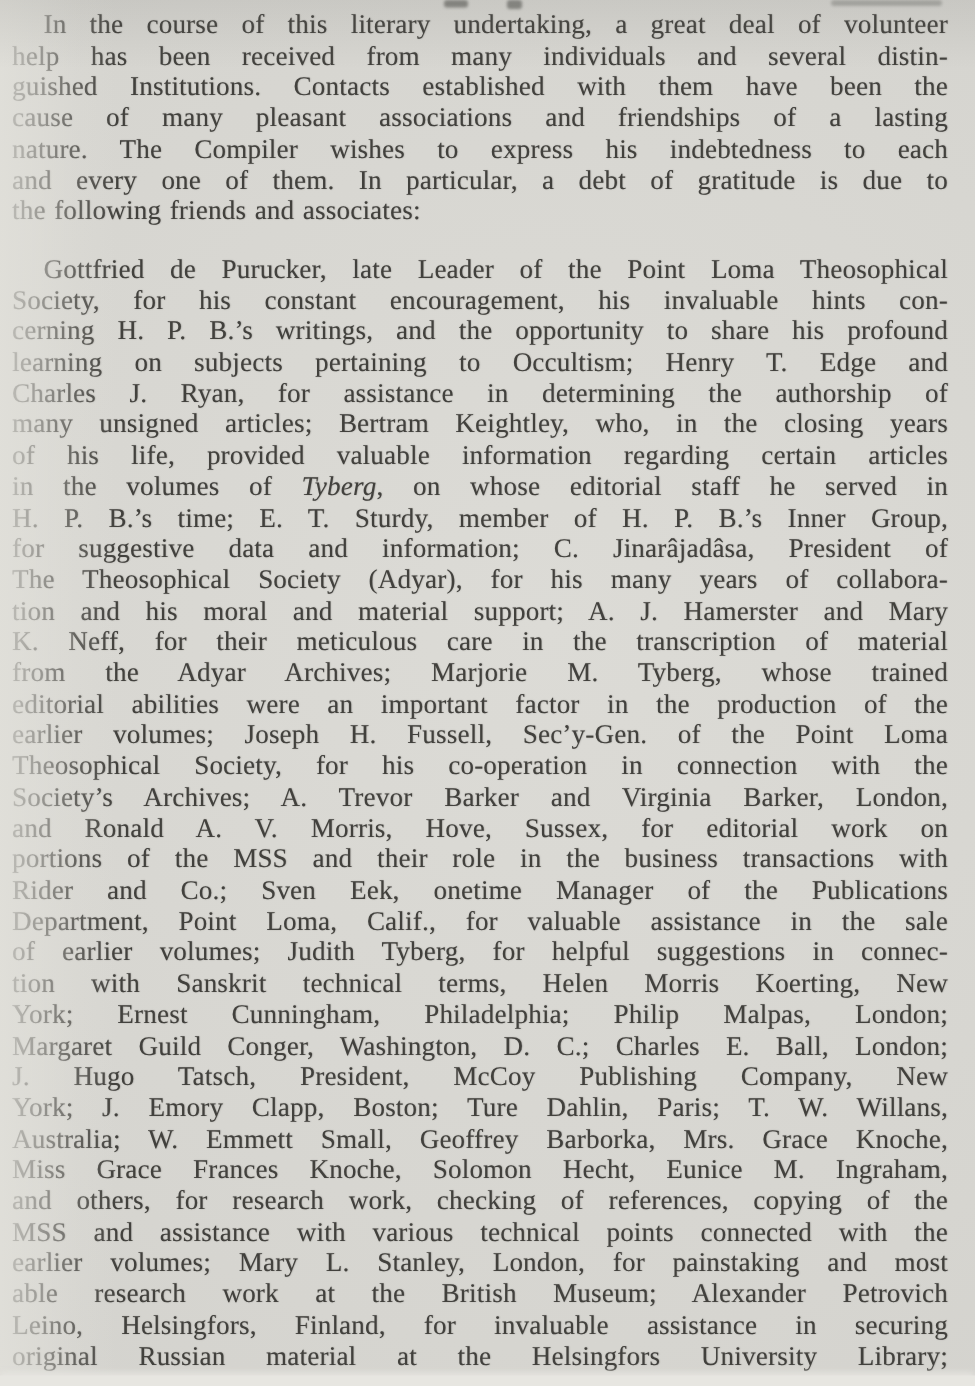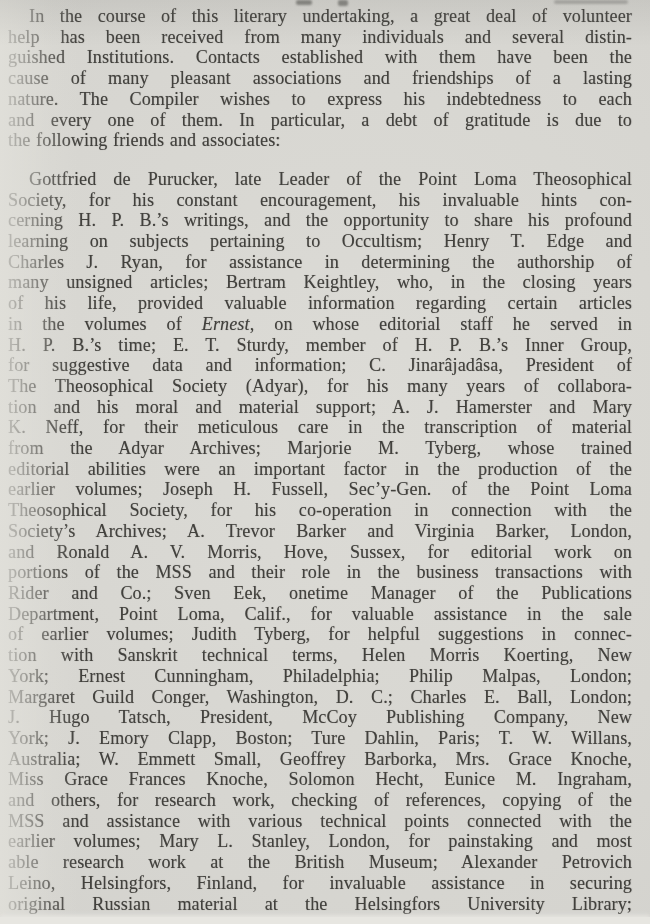--- a/index.html
+++ b/index.html
@@ -100,21 +100,21 @@
         <div class="line ragged">the following friends and associates:</div>
       </div>
       <div class="paragraph">
         <div class="line indent">Gottfried de Purucker, late Leader of the Point Loma Theosophical</div>
         <div class="line">Society, for his constant encouragement, his invaluable hints con-</div>
         <div class="line">cerning H. P. B.’s writings, and the opportunity to share his profound</div>
         <div class="line">learning on subjects pertaining to Occultism; Henry T. Edge and</div>
         <div class="line">Charles J. Ryan, for assistance in determining the authorship of</div>
         <div class="line">many unsigned articles; Bertram Keightley, who, in the closing years</div>
         <div class="line">of his life, provided valuable information regarding certain articles</div>
-        <div class="line">in the volumes of <i>Ernest</i>, on whose editorial staff he served in</div>
+        <div class="line">in the volumes of <i>Tyberg</i>, on whose editorial staff he served in</div>
         <div class="line">H. P. B.’s time; E. T. Sturdy, member of H. P. B.’s Inner Group,</div>
         <div class="line">for suggestive data and information; C. Jinarâjadâsa, President of</div>
         <div class="line">The Theosophical Society (Adyar), for his many years of collabora-</div>
         <div class="line">tion and his moral and material support; A. J. Hamerster and Mary</div>
         <div class="line">K. Neff, for their meticulous care in the transcription of material</div>
         <div class="line">from the Adyar Archives; Marjorie M. Tyberg, whose trained</div>
         <div class="line">editorial abilities were an important factor in the production of the</div>
         <div class="line">earlier volumes; Joseph H. Fussell, Sec’y-Gen. of the Point Loma</div>
         <div class="line">Theosophical Society, for his co-operation in connection with the</div>
         <div class="line">Society’s Archives; A. Trevor Barker and Virginia Barker, London,</div>

